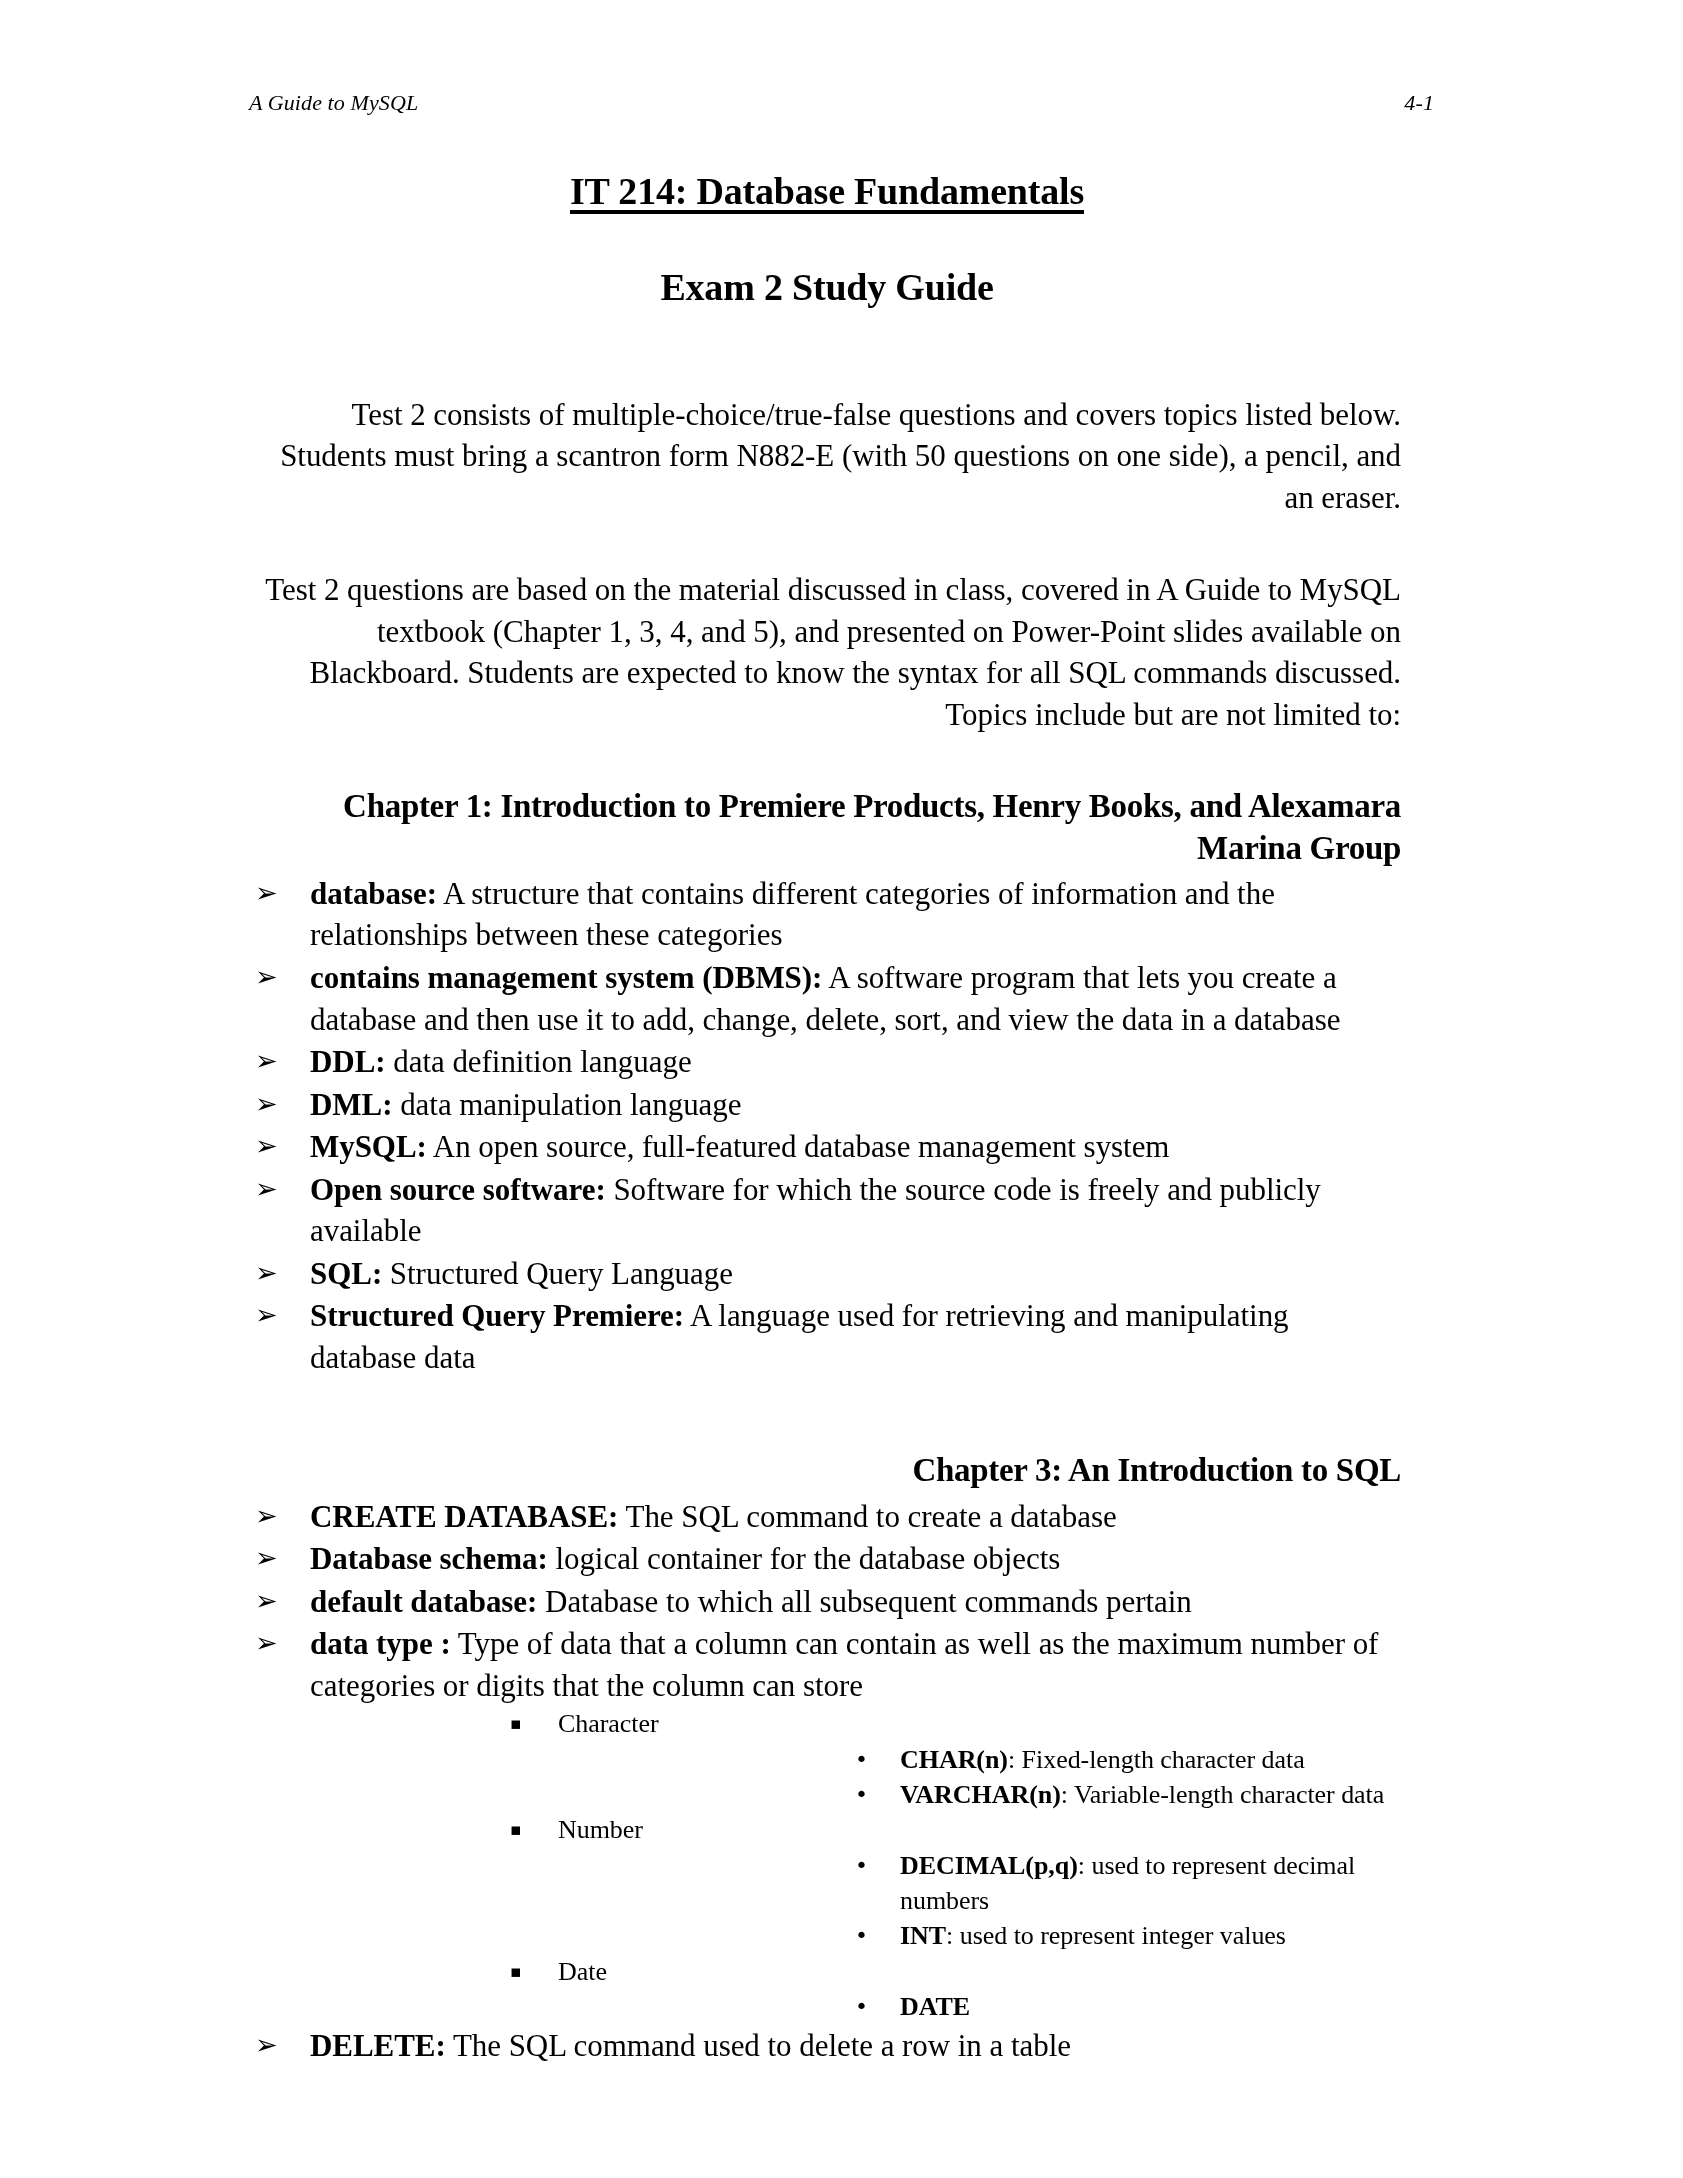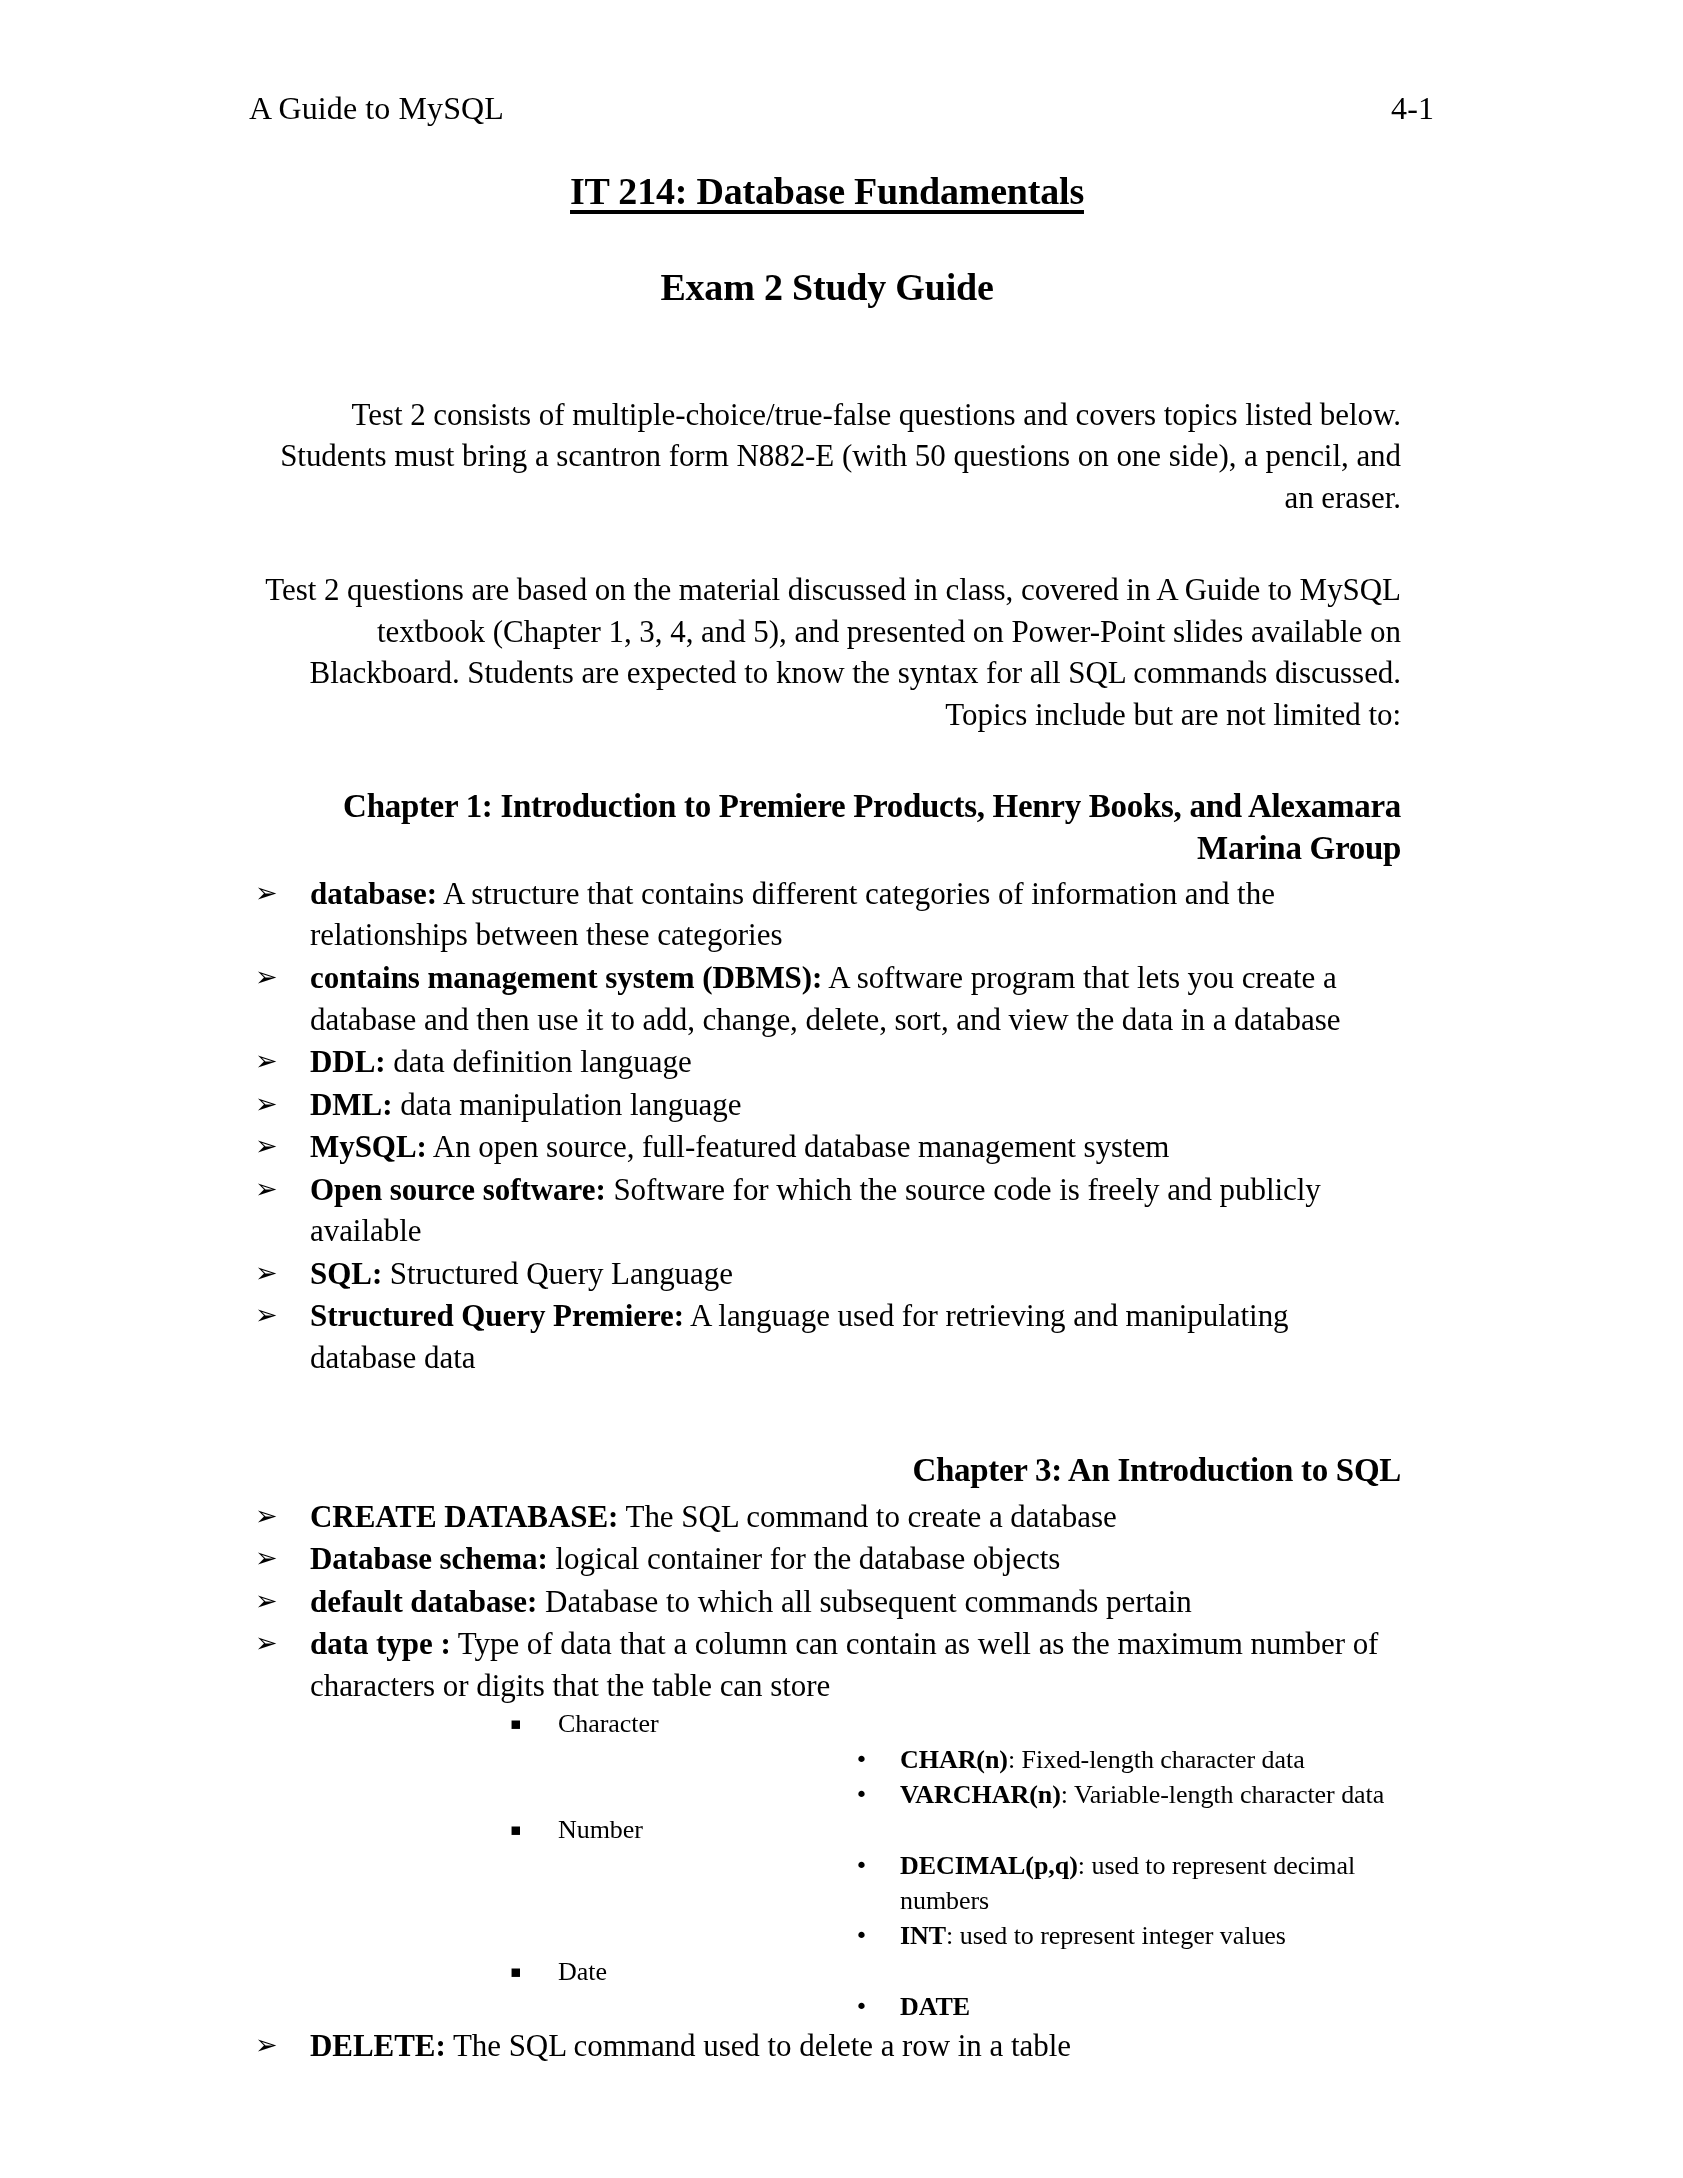--- a/index.html
+++ b/index.html
@@ -26,22 +26,23 @@
 
   
   .running-head {
     position: absolute;
     top: 91px;
     left: 249px;
     right: 249px;
     display: flex;
     justify-content: space-between;
     align-items: baseline;
-    font-size: 32px;
+    font-size: 22px;
     line-height: 1.1;
+    font-style: italic;
   }
   .running-head .left  { letter-spacing: 0.1px; }
   .running-head .right { letter-spacing: 0.1px; }
 
   
   .content {
     position: absolute;
     top: 168px;
     left: 253px;
     width: 1148px;
@@ -239,21 +240,21 @@
       <li>
         <span class="mk">➢</span>
         <span class="term">Database schema:</span><span> logical container for the database objects</span>
       </li>
       <li>
         <span class="mk">➢</span>
         <span class="term">default database:</span><span> Database to which all subsequent commands pertain</span>
       </li>
       <li>
         <span class="mk">➢</span>
-        <span class="term">data type :</span><span> Type of data that a column can contain as well as the maximum number of characters or digits that the table can store</span>
+        <span class="term">data type :</span><span> Type of data that a column can contain as well as the maximum number of categories or digits that the column can store</span>
 
         <ul class="lvl2">
           <li>
             <span class="mk">▪</span>
             <span>Character</span>
             <ul class="lvl3">
               <li>
                 <span class="mk">•</span>
                 <span class="code">CHAR(n)</span><span>: Fixed-length character data</span>
               </li>

